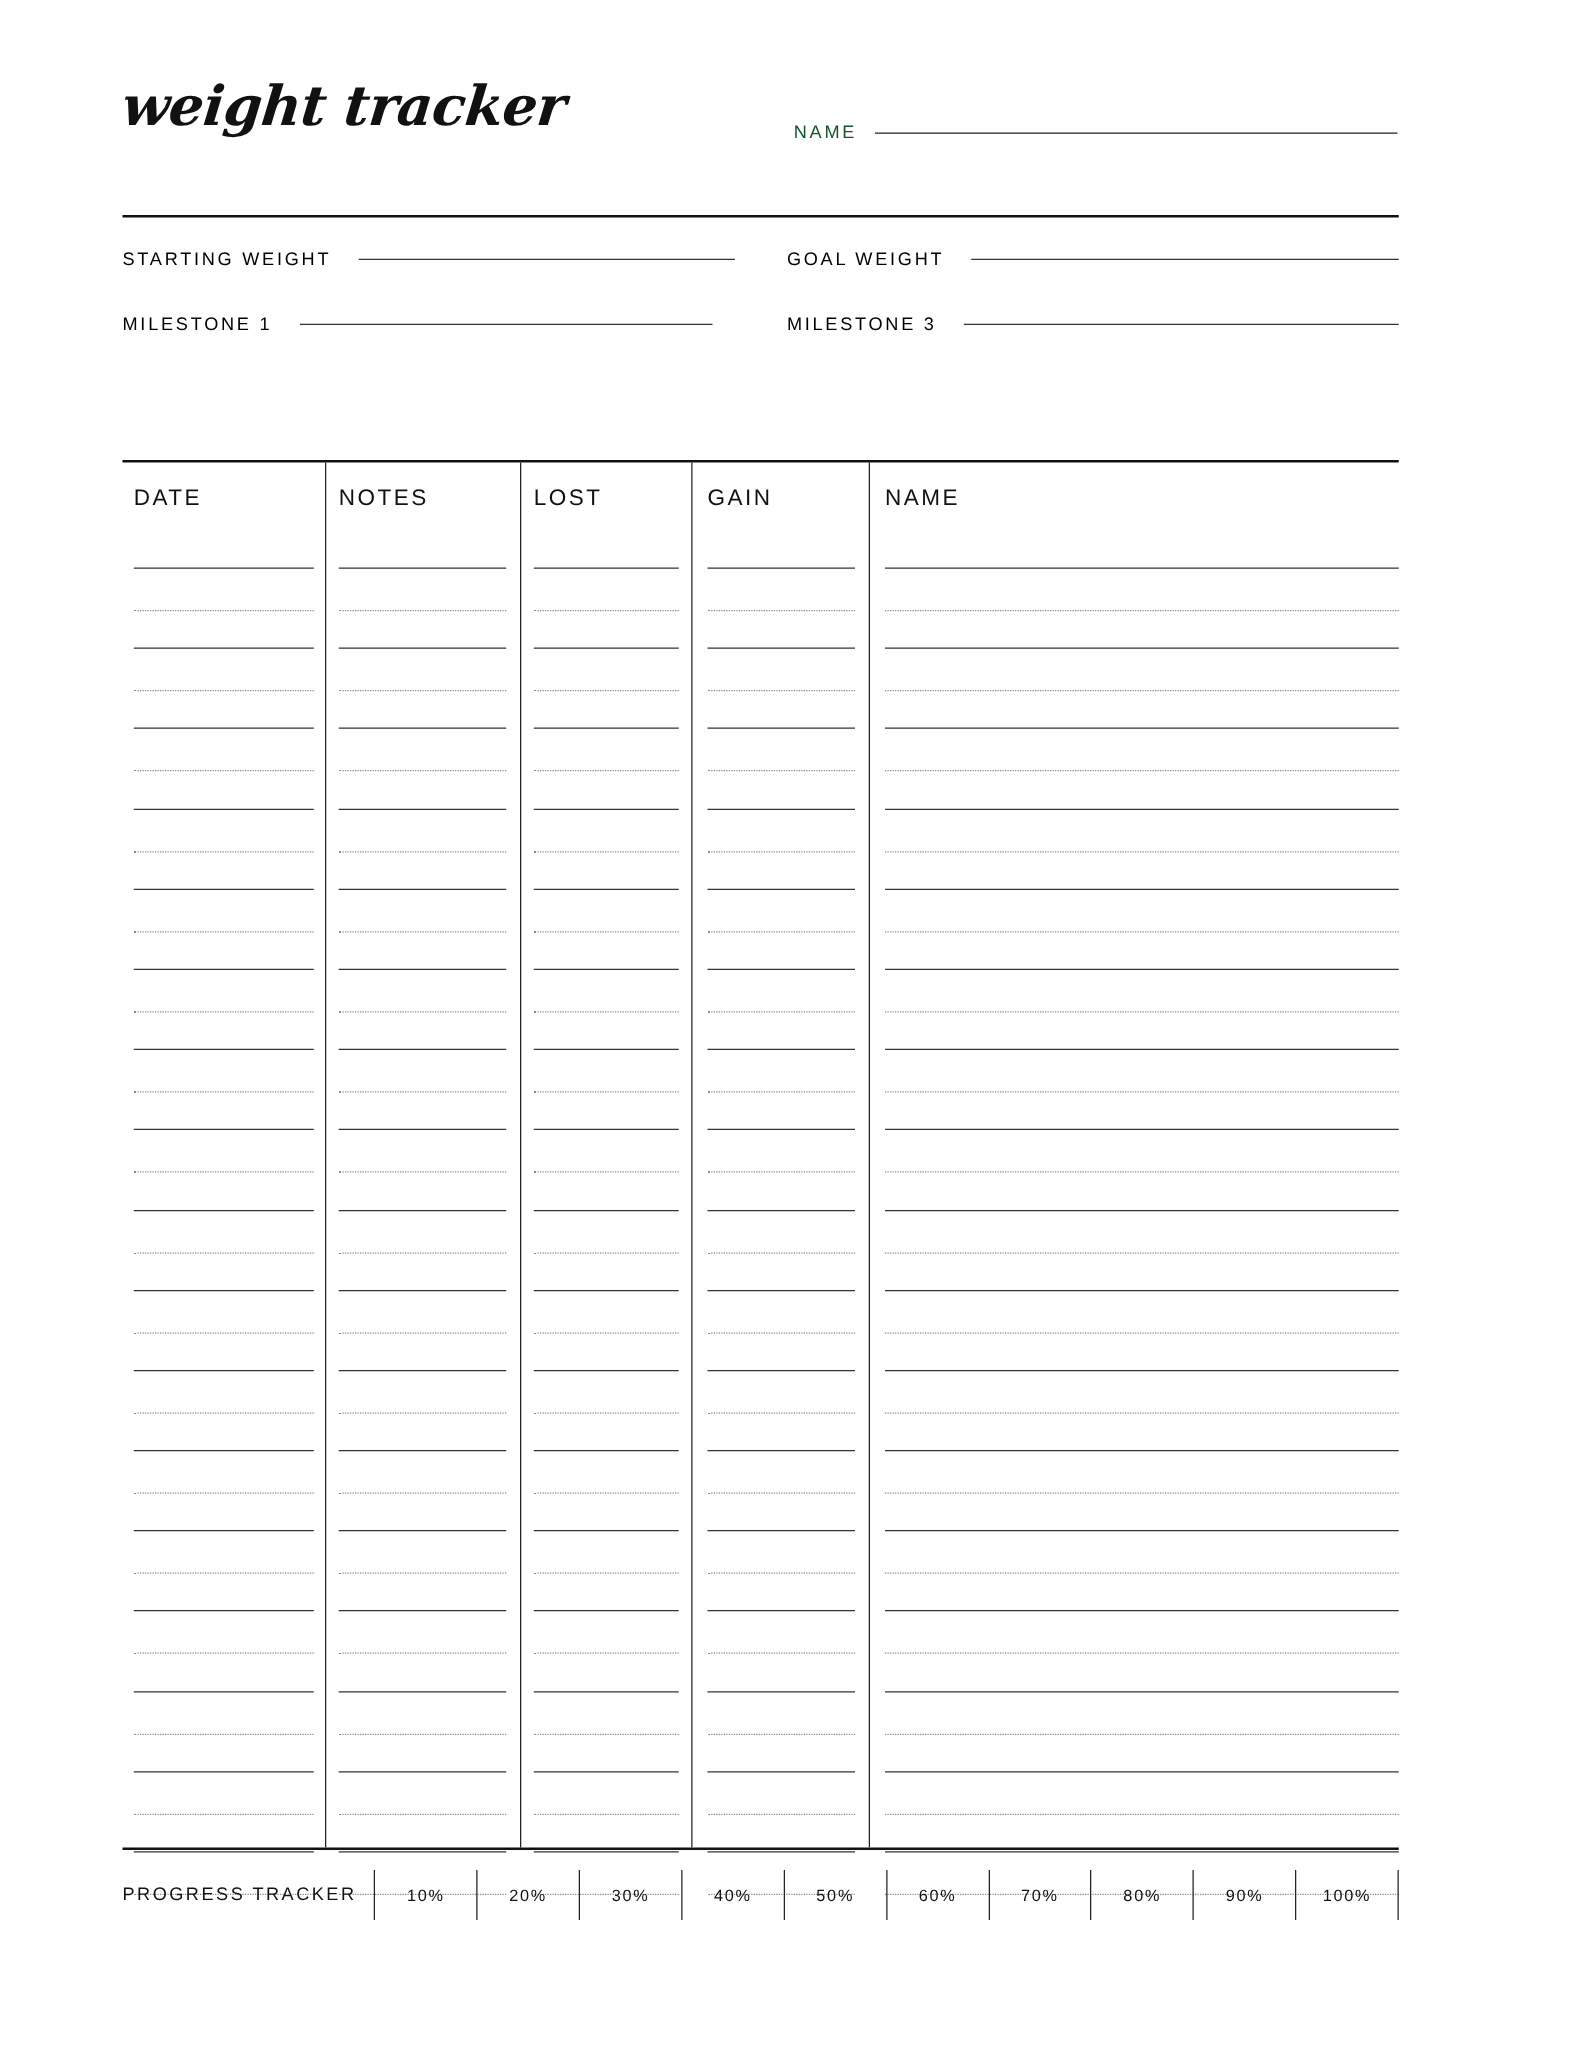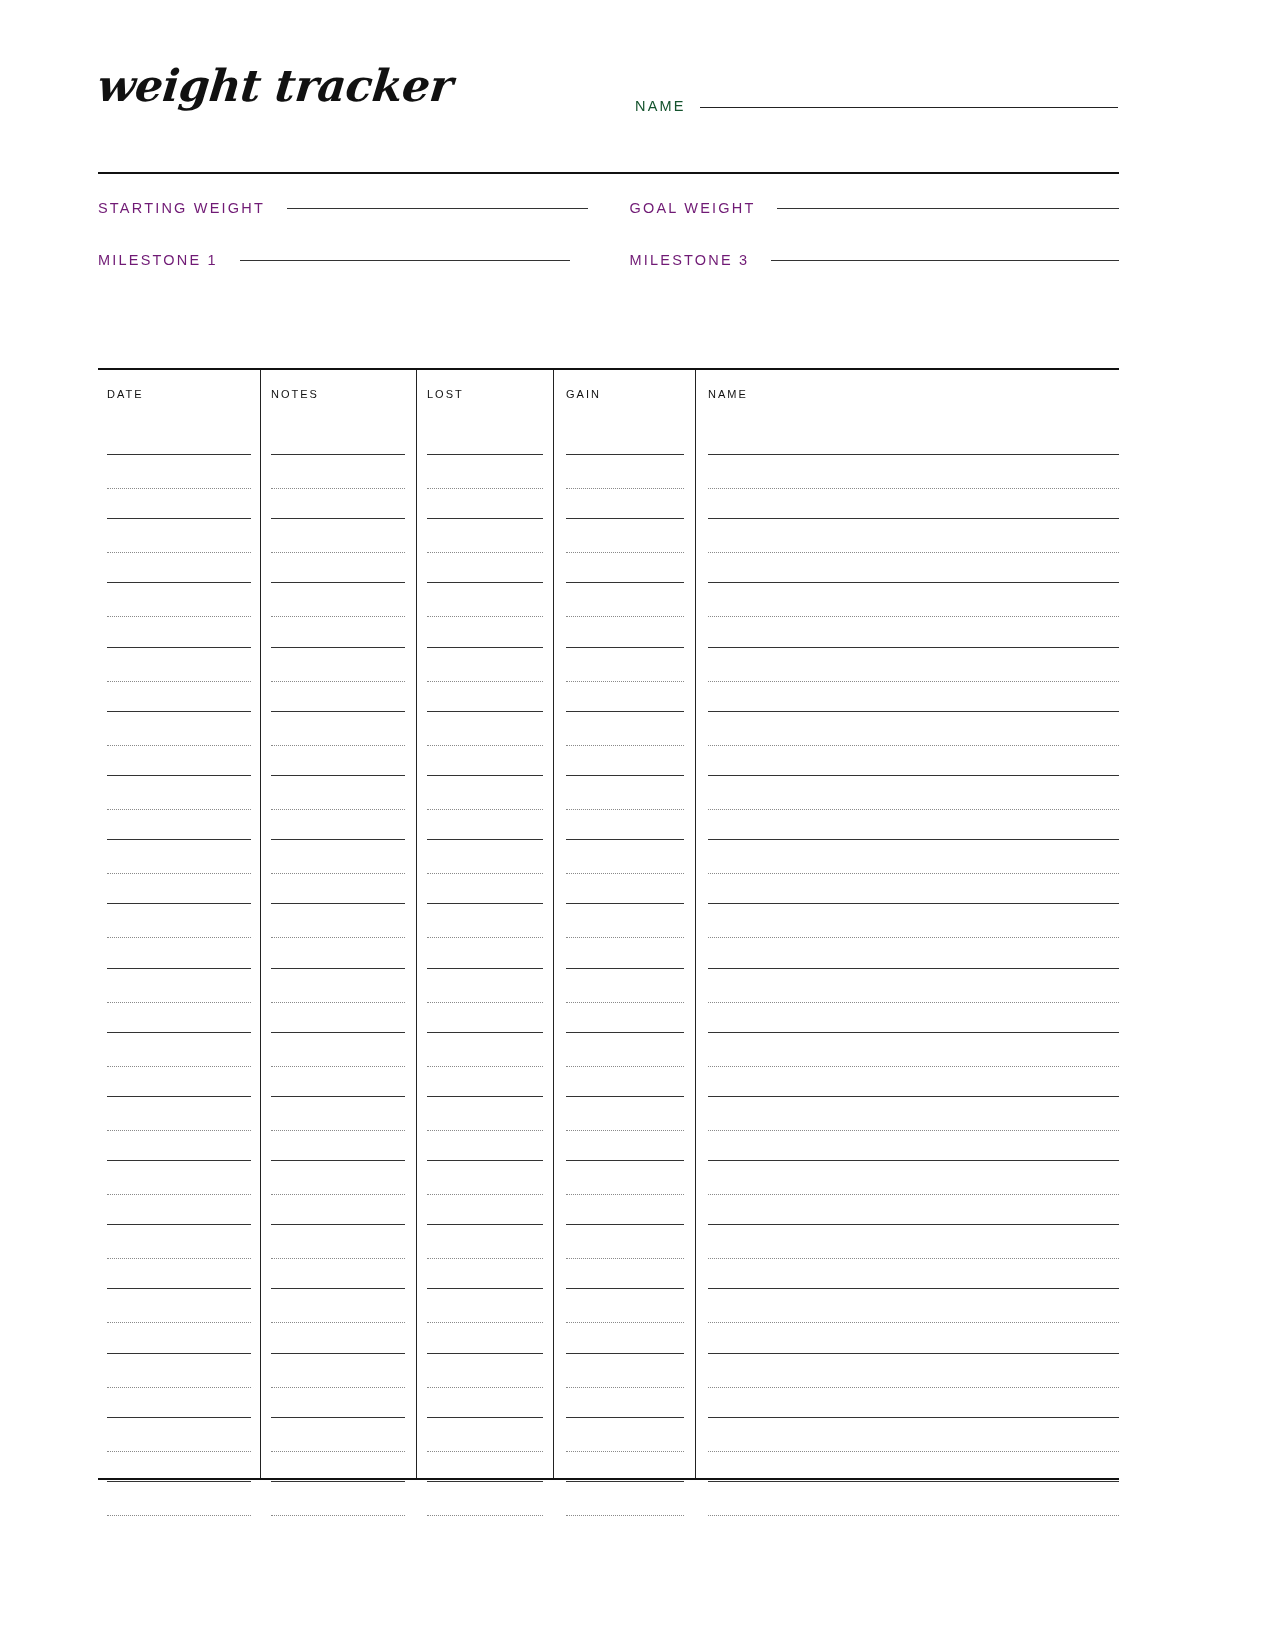--- a/index.html
+++ b/index.html
@@ -93,21 +93,21 @@
   .info-cell {
     display: flex;
     align-items: baseline;
     width: 50%;
   }
   .info-cell.left  { padding-right: 22px; }
   .info-cell.right { padding-left: 8px; margin-left: 12px; }
   .info-label {
     font-size: 14.5px;
     letter-spacing: 2.2px;
-    color: #701a75;
+    color: #000000;
     white-space: nowrap;
     text-align: right;
   }
   .info-rule {
     flex: 1;
     border-bottom: 1.3px solid #333333;
     height: 1px;
     position: relative;
     top: -4px;
   }
@@ -125,21 +125,21 @@
   .col-divider {
     position: absolute;
     top: 0;
     bottom: 0;
     width: 0;
     border-left: 1.2px solid #222222;
   }
   .col-head {
     position: absolute;
     top: 18px;
-    font-size: 11px;
+    font-size: 18px;
     letter-spacing: 2px;
     color: #111111;
     white-space: nowrap;
   }
 
   .rows {
     position: absolute;
     left: 0;
     top: 56px;
     width: 1021px;
@@ -452,14 +452,29 @@
           <div class="seg" style="left: 468px; width: 118px; top: 28px;"></div>
           <div class="seg dotted" style="left: 468px; width: 118px; top: 62px;"></div>
           <div class="seg" style="left: 610px; width: 411px; top: 28px;"></div>
           <div class="seg dotted" style="left: 610px; width: 411px; top: 62px;"></div>
         </div>
       </div>
   </div>
 
   <div class="hr-thick" id="hr-bottom"></div>
 
+  <div class="progress">
+    <div class="progress-label">PROGRESS TRACKER</div>
+    <div class="progress-steps" id="progress-steps">
+        <div class="step">10%</div>
+        <div class="step">20%</div>
+        <div class="step">30%</div>
+        <div class="step">40%</div>
+        <div class="step">50%</div>
+        <div class="step">60%</div>
+        <div class="step">70%</div>
+        <div class="step">80%</div>
+        <div class="step">90%</div>
+        <div class="step">100%</div>
+      </div>
+  </div>
 
 </div>
 
 </body></html>

